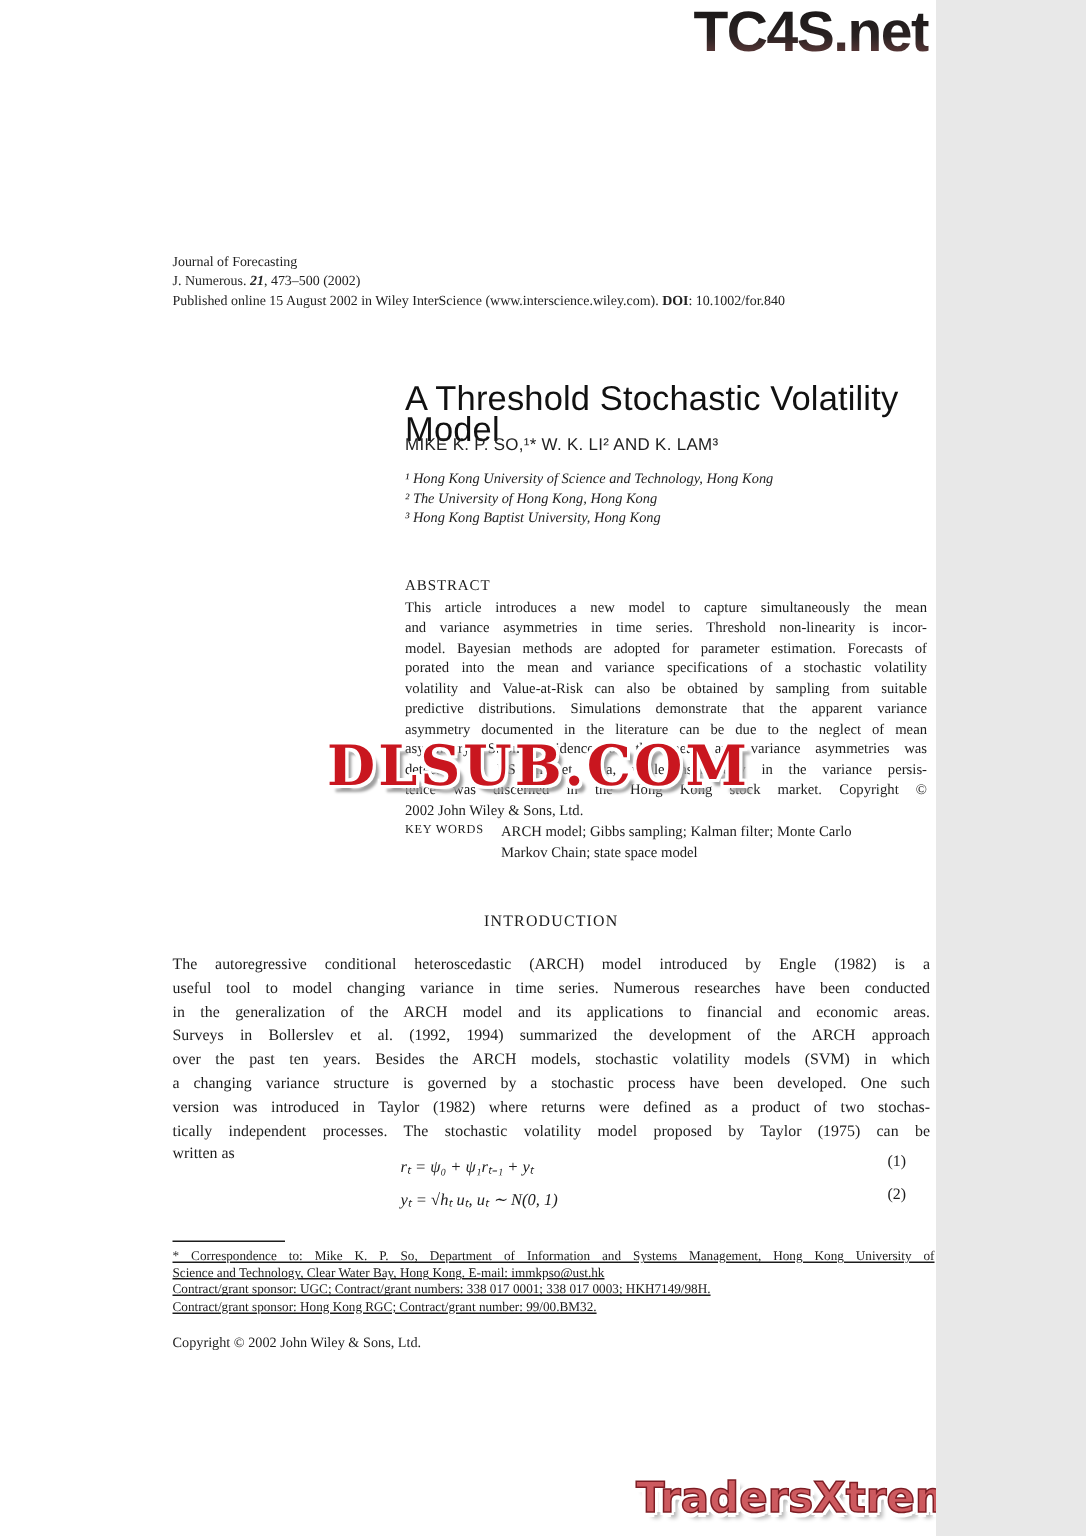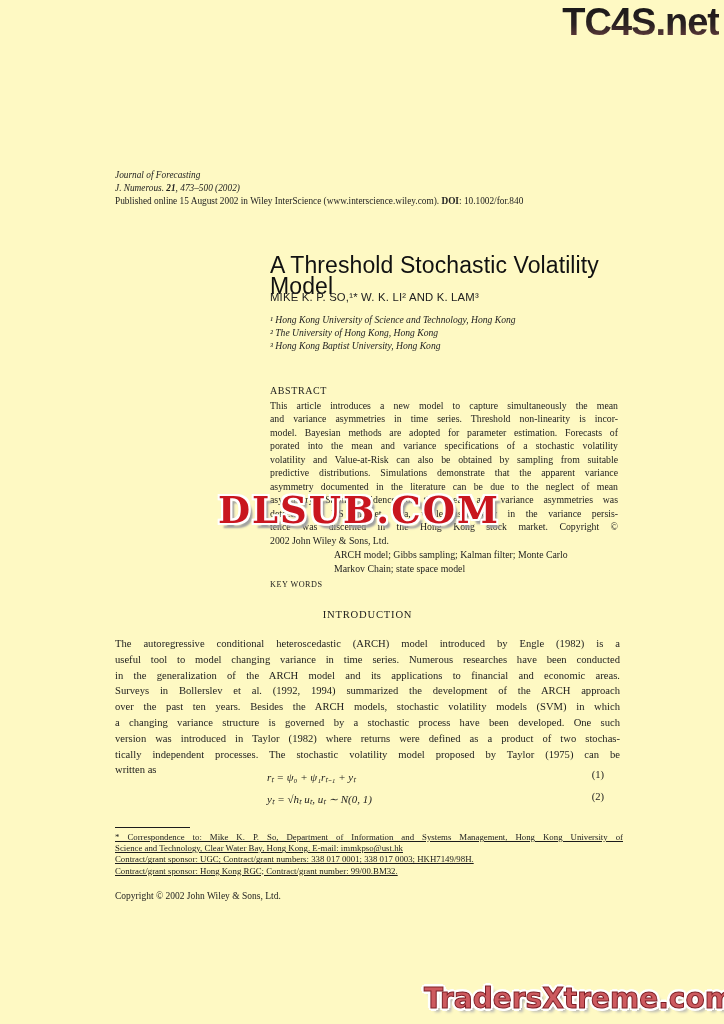--- a/index.html
+++ b/index.html
@@ -1,48 +1,48 @@
 <!DOCTYPE html>
 <html><head>
 <meta charset="utf-8">
 <style>
   html, body { margin: 0; padding: 0; background: #e8e8e8; }
   .page {
     position: relative;
-    width: 724px;
+    width: 624px;
     height: 1024px;
-    background: #fef9c3;
+    background: #ffffff;
     overflow: hidden;
     font-family: "Liberation Serif", serif;
     color: #1c1c1c;
   }
   .abs { position: absolute; }
 
   
   .jheader { left: 115px; top: 169px; font-size: 9.3px; line-height: 13px; color: #222; }
-  .jheader .ital { font-style: italic; }
+  .jheader .ital { }
   .jheader .vol { font-weight: bold; font-style: italic; }
   .jheader .doi { font-weight: bold; }
 
   
   .title { left: 270px; top: 255px; width: 360px; font-family: "Liberation Sans", sans-serif;
            font-weight: normal; font-size: 23px; line-height: 21px; color: #111; letter-spacing: 0.1px; }
   .authors { left: 270px; top: 291px; width: 360px; font-family: "Liberation Sans", sans-serif;
              font-size: 11.3px; color: #222; letter-spacing: 0.2px; }
   .affils { left: 270px; top: 313px; width: 360px; font-family: Liberation Serif, serif;
             font-style: italic; font-size: 9.6px; line-height: 13px; color: #222; }
 
   
   .abslabel { left: 270px; top: 385px; font-size: 10px; letter-spacing: 0.6px; }
   .abstext { left: 270px; top: 399px; width: 348px; font-size: 9.8px; line-height: 13.45px; }
   .jline { text-align: justify; text-align-last: justify; }
   .lline { text-align: left; }
 
   
-  .kwlabel { left: 270px; top: 580px; font-size: 8.2px; letter-spacing: 0.5px; }
+  .kwlabel { left: 270px; top: 548px; font-size: 8.2px; letter-spacing: 0.5px; }
   .kwtext { left: 334px; top: 548px; width: 290px; font-size: 9.8px; line-height: 13.5px; }
 
   
   .introhead { left: 115px; top: 609px; width: 505px; text-align: center;
                font-size: 10.6px; letter-spacing: 0.8px; }
   .bodytext { left: 115px; top: 636px; width: 505px; font-size: 10.6px; line-height: 15.8px; }
 
   
   .eqs { left: 99px; top: 769px; width: 505px; font-size: 11px; }
   .eqrow { position: relative; height: 22px; }

